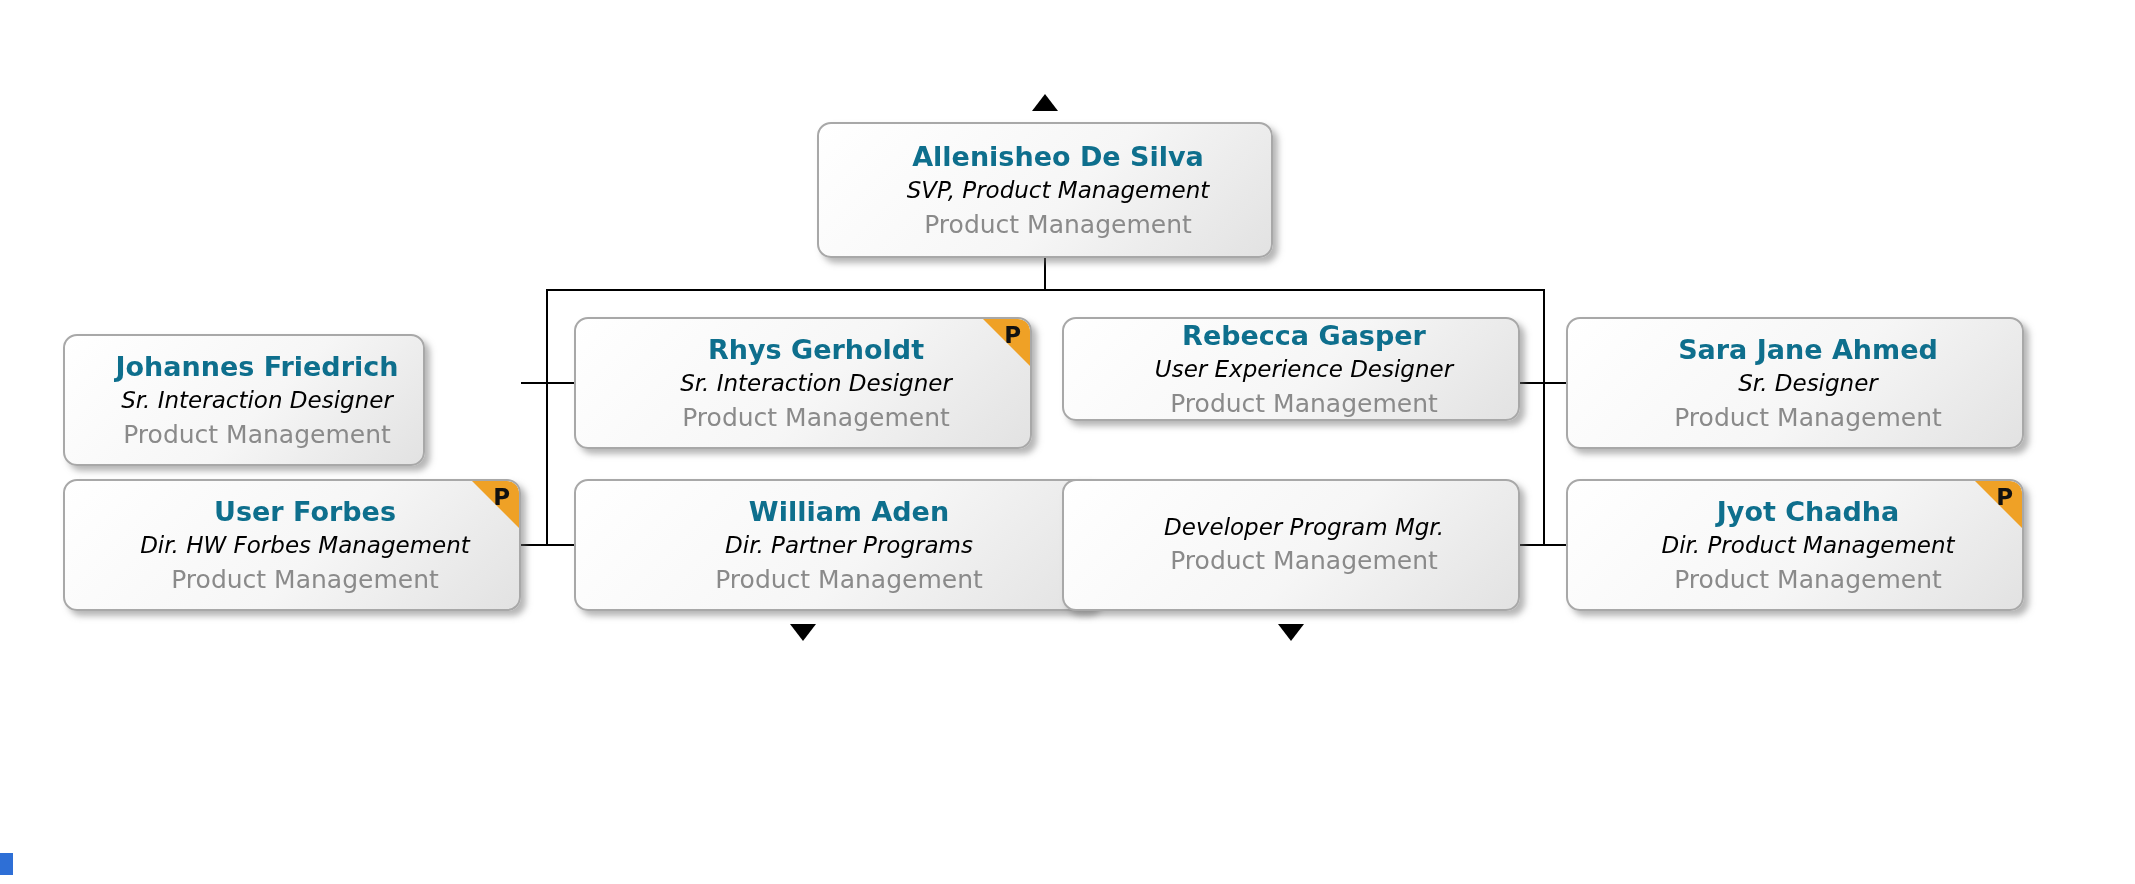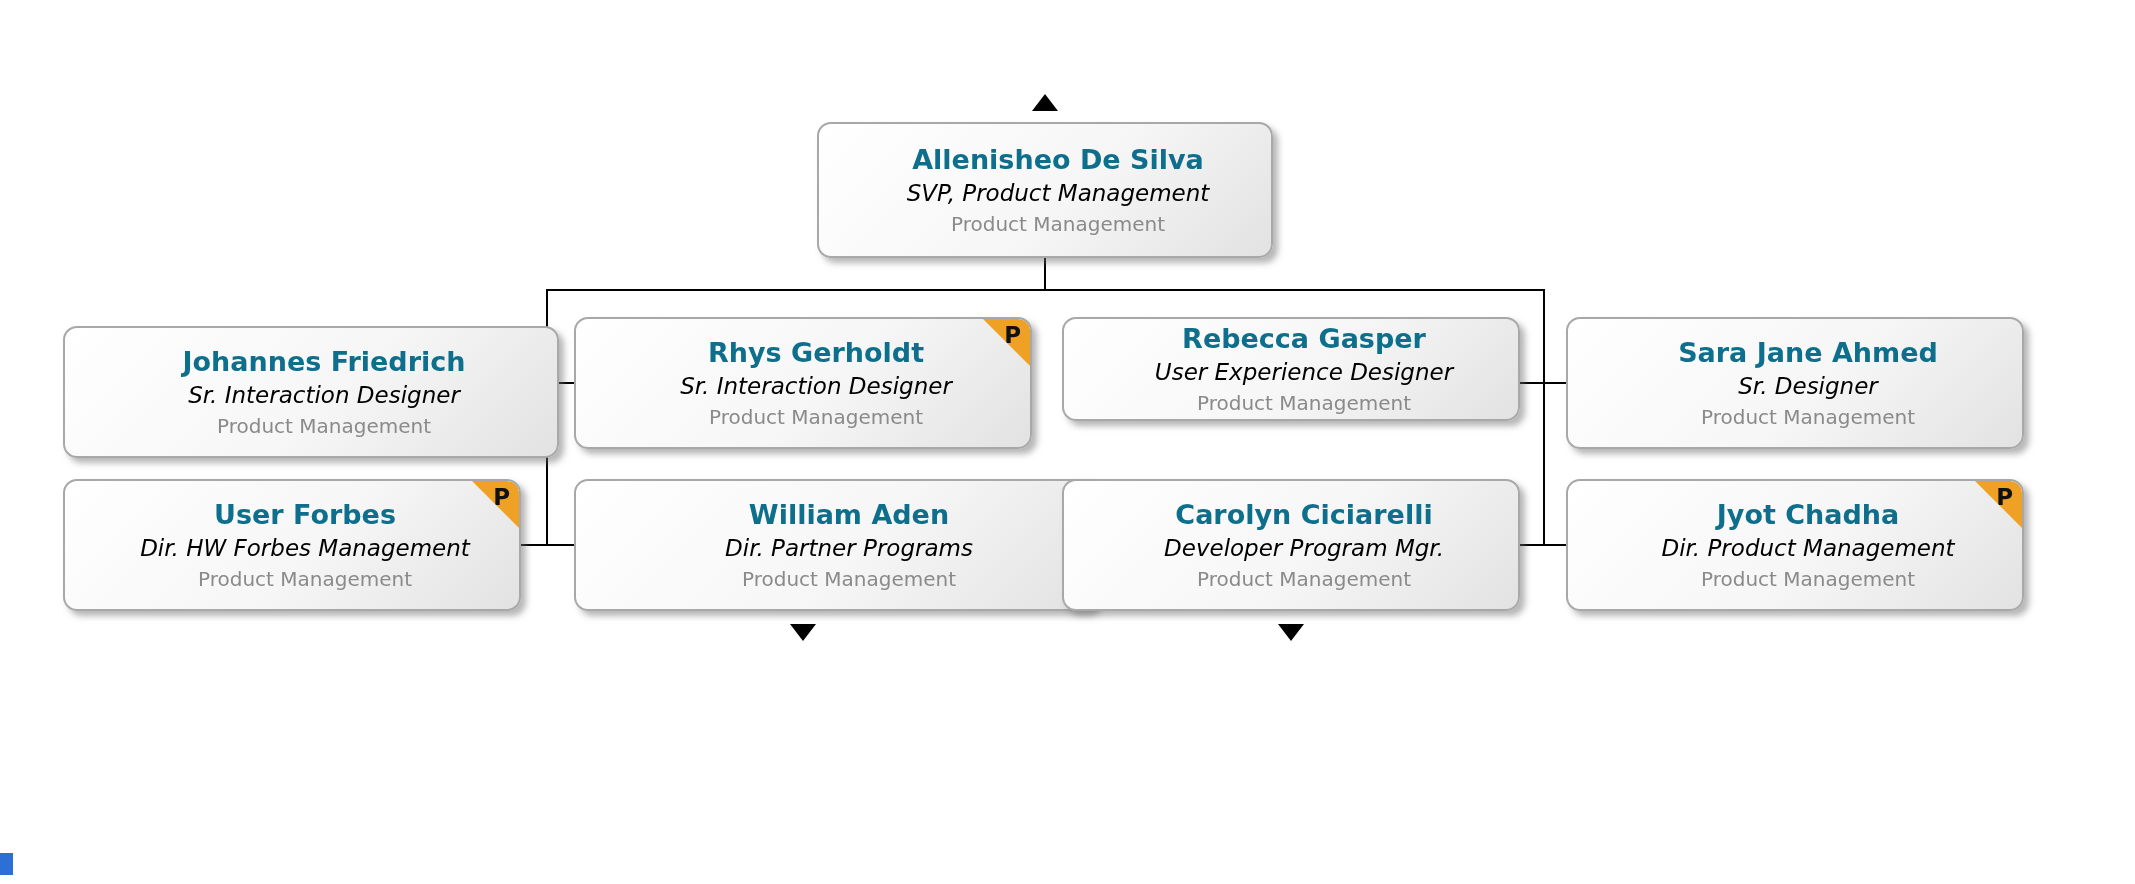--- a/index.html
+++ b/index.html
@@ -26,21 +26,21 @@
     flex-direction: column;
     align-items: center;
     justify-content: center;
     row-gap: 7px;
     text-align: center;
     overflow: hidden;
     padding-left: 26px;
   }
   .name  { color: #0e6f8d; font-weight: bold; font-size: 27px; line-height: 1.1; }
   .title { color: #000000; font-size: 23px; line-height: 1.1; font-style: italic; }
-  .dept  { color: #8a8a8a; font-size: 20px; line-height: 1.1; }
+  .dept  { color: #8a8a8a; font-size: 25px; line-height: 1.1; }
   .line  { position: absolute; background: #000000; }
   .tri   { position: absolute; width: 0; height: 0;
            border-left: 13px solid transparent; border-right: 13px solid transparent; }
   .tri.up   { border-bottom: 17px solid #000000; }
   .tri.down { border-top: 17px solid #000000; }
   .badge {
     position: absolute;
     top: 0; right: 0;
     width: 47px; height: 47px;
     background: #efa126;
@@ -73,21 +73,21 @@
   <div class="tri up" style="left:1032px;top:94px"></div>
   <div class="tri down" style="left:790px;top:624px"></div>
   <div class="tri down" style="left:1278px;top:624px"></div>
 
   <div class="node" style="left:817px;top:122px;width:456px;height:136px">
     <div class="name">Allenisheo De Silva</div>
     <div class="title">SVP, Product Management</div>
     <div class="dept">Product Management</div>
   </div>
 
-  <div class="node" style="left:63px;top:326px;width:496px;height:132px">
+  <div class="node" style="left:63px;top:334px;width:362px;height:132px">
     <div class="name">Johannes Friedrich</div>
     <div class="title">Sr. Interaction Designer</div>
     <div class="dept">Product Management</div>
   </div>
 
   <div class="node" style="left:574px;top:317px;width:458px;height:132px">
     <div class="badge">
       <span>P</span>
     </div>
     <div class="name">Rhys Gerholdt</div>
@@ -116,21 +116,20 @@
     <div class="dept">Product Management</div>
   </div>
 
   <div class="node" style="left:574px;top:479px;width:524px;height:132px">
     <div class="name">William Aden</div>
     <div class="title">Dir. Partner Programs</div>
     <div class="dept">Product Management</div>
   </div>
 
   <div class="node" style="left:1062px;top:479px;width:458px;height:132px">
-    <div class="name">Carolyn Ciciarelli</div>
     <div class="title">Developer Program Mgr.</div>
     <div class="dept">Product Management</div>
   </div>
 
   <div class="node" style="left:1566px;top:479px;width:458px;height:132px">
     <div class="badge">
       <span>P</span>
     </div>
     <div class="name">Jyot Chadha</div>
     <div class="title">Dir. Product Management</div>

